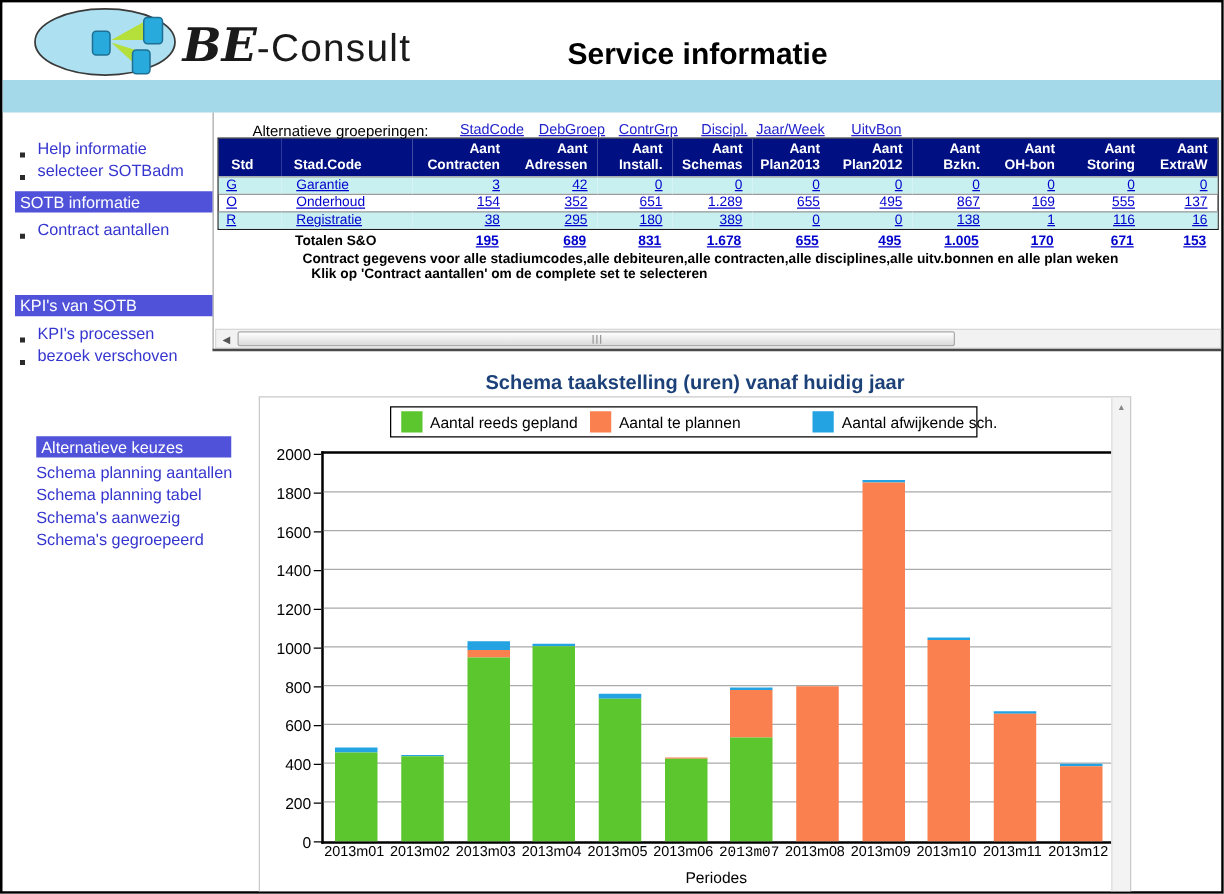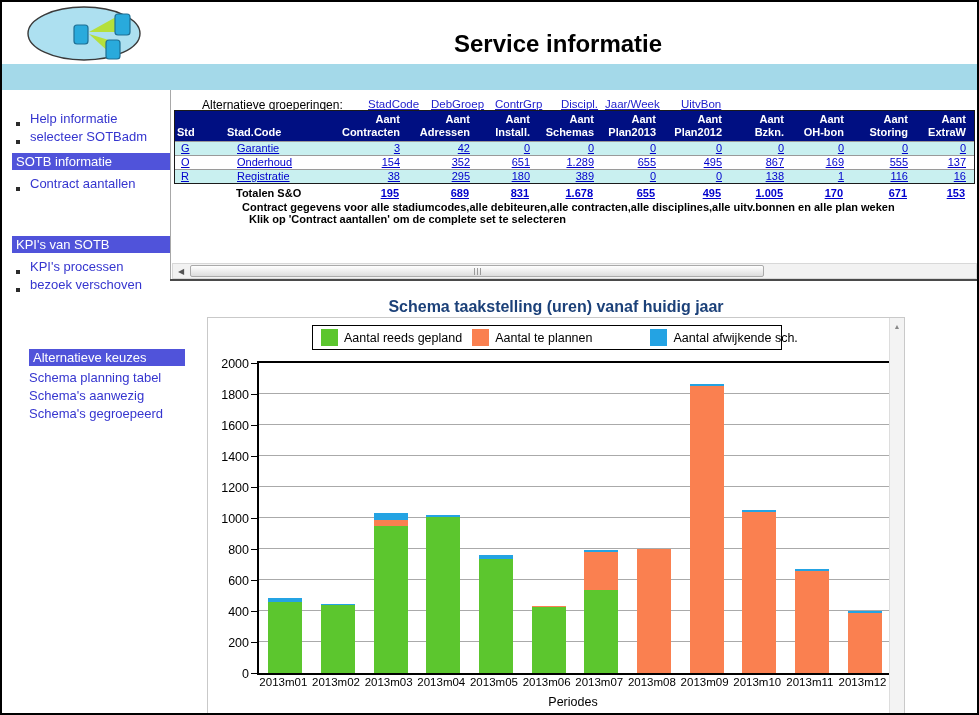--- a/index.html
+++ b/index.html
@@ -29,21 +29,21 @@
   .gold-ball{display:inline-block;width:13px;height:13px;border-radius:50%;vertical-align:-2px;margin-left:2px;
              background:radial-gradient(circle at 35% 30%,#ffe9a0,#f3b73a 55%,#b06a10);border:1px solid #8a5a10;box-sizing:border-box;}
   
   .altgroup{position:absolute;left:190px;top:96px;height:14px;width:780px;font-size:12px;}
   .ag-label{position:absolute;left:10px;top:0;}
   .ag-link{position:absolute;top:0;color:#2222cc;text-decoration:underline;cursor:pointer;font-size:11.5px;}
   .tbl,.totals{position:absolute;left:172px;width:799px;display:grid;font-size:11px;}
   .tbl{top:108px;border:1px solid #1a1a1a;}
   .th{background:#000f82;color:#fff;font-weight:bold;height:30px;display:flex;flex-direction:column;
       justify-content:flex-end;align-items:flex-end;padding:1px 8px 2px 2px;box-sizing:border-box;line-height:13px;}
-  .th.lft{align-items:flex-start;padding-left:2px;}
+  .th.lft{align-items:flex-start;padding-left:10px;}
   .td{height:14px;line-height:13px;box-sizing:border-box;border-top:1px solid #9a9a9a;text-align:right;padding:0 8px 0 2px;}
   .td.lft{text-align:left;padding-left:6px;}
   .td.code{padding-left:12px;}
   .td.shade{background:#c9f0f0;}
   .tlink{color:#0000cc;text-decoration:underline;cursor:pointer;}
   .totals{top:185px;}
   .totals .td{border-top:none;font-weight:bold;}
   .totals .lab{text-align:left;padding-left:12px;color:#000;}
   .note{position:absolute;font-size:11px;font-weight:bold;white-space:nowrap;}
   
@@ -83,20 +83,21 @@
 
   <div class="hdr">
     <svg class="logo" width="120" height="57" viewBox="0 0 120 57">
       <ellipse cx="60" cy="28.5" rx="56" ry="26.5" fill="#ade0f0" stroke="#3a3a3a" stroke-width="1.4"></ellipse>
       <polygon points="65,27 92,12 92,27" fill="#b5e03c"></polygon>
       <polygon points="65,29 88,36 88,50" fill="#b5e03c"></polygon>
       <rect x="50" y="20" width="14" height="19" rx="3" fill="#29aadc" stroke="#1e6f94" stroke-width="1.2"></rect>
       <rect x="91" y="9" width="15" height="21" rx="3" fill="#29aadc" stroke="#1e6f94" stroke-width="1.2"></rect>
       <rect x="82" y="35" width="14" height="19" rx="3" fill="#29aadc" stroke="#1e6f94" stroke-width="1.2"></rect>
     </svg>
+    <div class="brand"><span class="script">BE</span><span class="rest">-Consult</span></div>
     <div class="page-title">Service informatie</div>
   </div>
   <div class="band"></div>
 
   <div class="vline"></div>
   <div class="sb-links" id="side-top" style="top:106px;">
       <div class="sb-item">
         <span class="bullet"></span>
         <span class="sb-link">Help informatie</span>
       </div>
@@ -122,20 +123,21 @@
         <div class="sb-item">
           <span class="bullet"></span>
           <span class="sb-link">bezoek verschoven</span>
         </div>
       </div>
     </div>
 
   <div class="altmenu">
     <div class="sb-head">Alternatieve keuzes</div>
     <div id="altmenu-links">
+        <div class="am-link">Schema planning aantallen</div>
         <div class="am-link">Schema planning tabel</div>
         <div class="am-link">Schema's aanwezig</div>
         <div class="am-link">Schema's gegroepeerd</div>
       </div>
   </div>
 
   <div class="altgroup">
     <span class="ag-label">Alternatieve groeperingen:</span>
     <span id="ag-links"><span class="ag-link" style="left: 176px;">StadCode</span><span class="ag-link" style="left: 239px;">DebGroep</span><span class="ag-link" style="left: 303px;">ContrGrp</span><span class="ag-link" style="left: 369px;">Discipl.</span><span class="ag-link" style="left: 413px;">Jaar/Week</span><span class="ag-link" style="left: 489px;">UitvBon</span></span>
   </div>
@@ -377,21 +379,21 @@
           </div>
         </div>
       </div>
     <div class="xlabels" id="xlabels">
         <div class="xlab" style="width: 52.6667px;">2013m01</div>
         <div class="xlab" style="width: 52.6667px;">2013m02</div>
         <div class="xlab" style="width: 52.6667px;">2013m03</div>
         <div class="xlab" style="width: 52.6667px;">2013m04</div>
         <div class="xlab" style="width: 52.6667px;">2013m05</div>
         <div class="xlab" style="width: 52.6667px;">2013m06</div>
-        <div class="xlab" style="width: 52.6667px;">2013m07</div>
+        <div class="xlab" style="width: 52.6667px; font-family: Liberation Mono, monospace;">2013m07</div>
         <div class="xlab" style="width: 52.6667px;">2013m08</div>
         <div class="xlab" style="width: 52.6667px;">2013m09</div>
         <div class="xlab" style="width: 52.6667px;">2013m10</div>
         <div class="xlab" style="width: 52.6667px;">2013m11</div>
         <div class="xlab" style="width: 52.6667px;">2013m12</div>
       </div>
     <div class="xaxis-title">Periodes</div>
     <div class="vscroll">
       <div class="vs-arrow">▲</div>
     </div>

